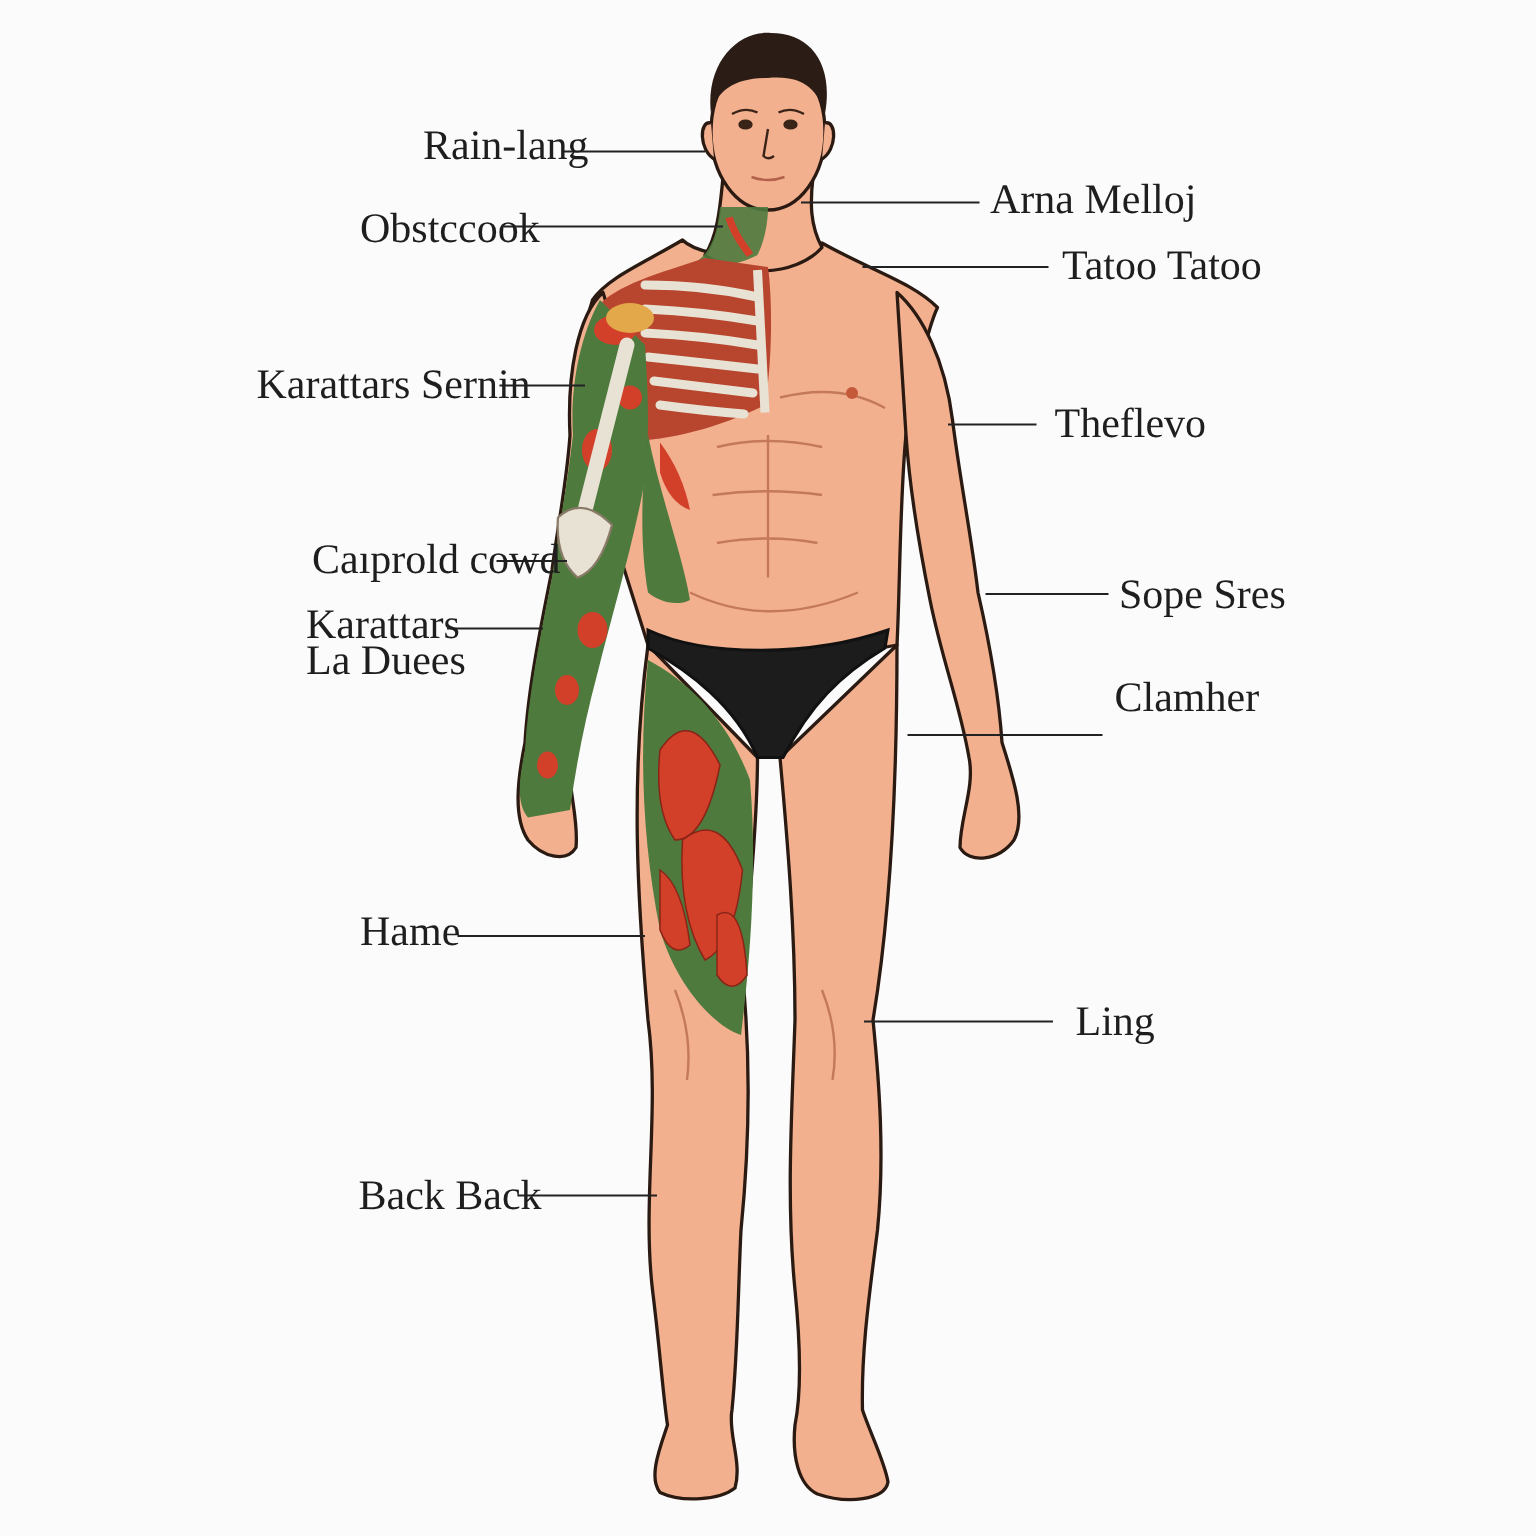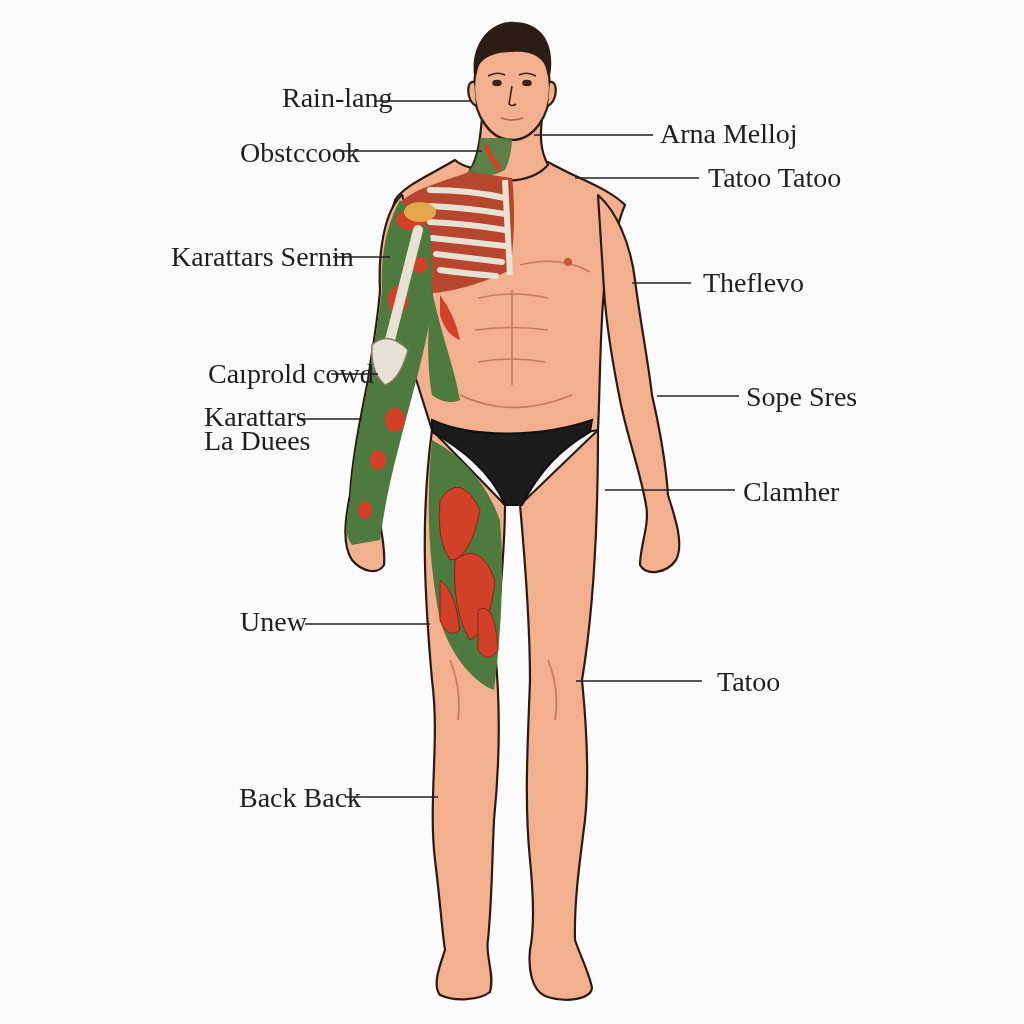--- a/index.html
+++ b/index.html
@@ -125,22 +125,22 @@
       <line class="leader" x1="576" y1="681" x2="702" y2="681"></line>
     </g>
   </svg>
 
   <div class="label" style="left:282px;top:86px">Rain-lang</div>
   <div class="label" style="left:240px;top:141px">Obstccook</div>
   <div class="label" style="left:171px;top:245px">Karattars Sernin</div>
   <div class="label" style="left:208px;top:362px">Caıprold cowd</div>
   <div class="label multi" style="left:204px;top:405px">Karattars
 La Duees</div>
-  <div class="label" style="left:240px;top:610px">Unew</div>
+  <div class="label" style="left:240px;top:610px">Hame</div>
   <div class="label" style="left:239px;top:786px">Back Back</div>
 
   <div class="label" style="left:660px;top:122px">Arna Melloj</div>
   <div class="label" style="left:708px;top:166px">Tatoo Tatoo</div>
   <div class="label" style="left:703px;top:271px">Theflevo</div>
   <div class="label" style="left:746px;top:385px">Sope Sres</div>
-  <div class="label" style="left:743px;top:480px">Clamher</div>
-  <div class="label" style="left:717px;top:670px">Tatoo</div>
+  <div class="label" style="left:743px;top:454px">Clamher</div>
+  <div class="label" style="left:717px;top:670px">Ling</div>
 </div>
 
 </body></html>

